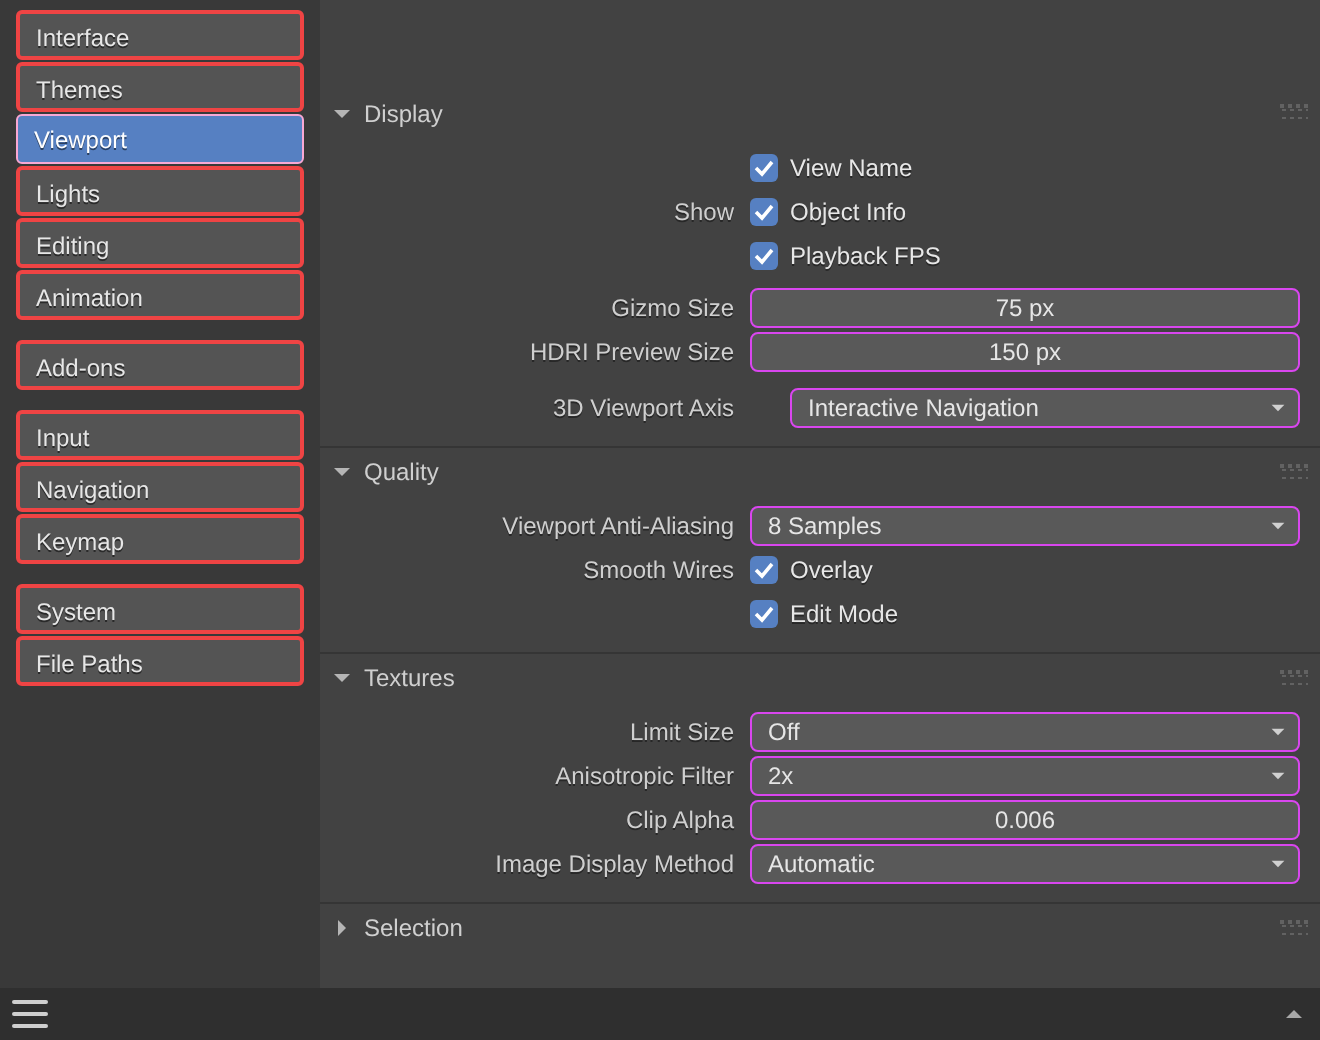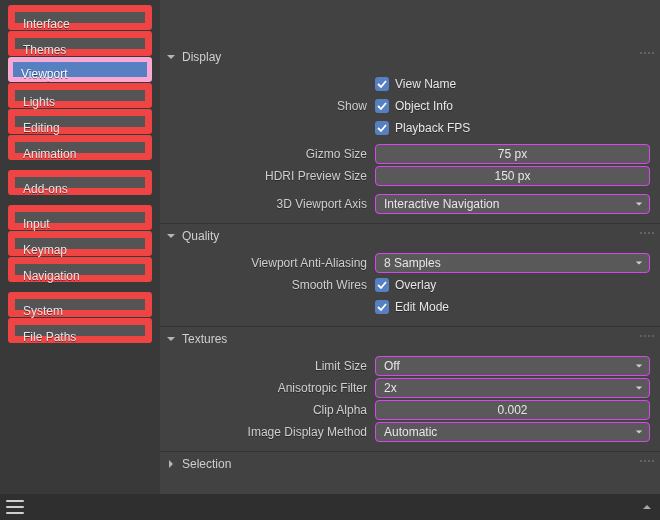--- a/index.html
+++ b/index.html
@@ -2,22 +2,22 @@
 <html><head>
 <meta charset="utf-8">
 <style>
   * { box-sizing: border-box; margin: 0; padding: 0; font-family: -apple-system, "Segoe UI", Arial, sans-serif; }
   html, body { width: 660px; height: 520px; background: #393939; color: #e0e0e0; font-size: 12px; overflow: hidden; }
   .app { display: flex; width: 100%; height: 100%; }
 
   
   .sidebar { width: 160px; padding: 5px 8px 5px 8px; background: #393939; display: flex; flex-direction: column; gap: 10px; }
   .nav-group { display: flex; flex-direction: column; gap: 1px; }
-  .nav-item { height: 25px; line-height: 25px; padding: 0 8px; background: #545454; border-radius: 3px; color: #e7e7e7; text-shadow: 0 1px 0 rgba(0,0,0,.5); cursor: pointer; border: 7px solid #ef4444; }
-  .nav-item.active { background: #5680c2; color: #fff; border: 5px solid #f9a8d4; }
+  .nav-item { height: 25px; line-height: 25px; padding: 0 8px; background: #545454; border-radius: 3px; color: #e7e7e7; text-shadow: 0 1px 0 rgba(0,0,0,.5); cursor: pointer; border: 2px solid #ef4444; }
+  .nav-item.active { background: #5680c2; color: #fff; border: 1px solid #f9a8d4; }
 
   
   .main { flex: 1; display: flex; flex-direction: column; background: #424242; position: relative; }
   .panel-header { height: 25px; display: flex; align-items: center; padding: 0 6px; background: #424242; border-top: 1px solid #353535; cursor: pointer; position: relative; }
   .panel-header:first-child { border-top: none; }
   .panel-title { color: #cfcfcf; font-size: 12px; margin-left: 2px; }
   .disclosure { width: 10px; height: 10px; margin-right: 4px; display: inline-flex; align-items: center; justify-content: center; }
   .disclosure svg { fill: #b5b5b5; }
   .grip { position: absolute; right: 6px; top: 8px; width: 14px; height: 8px; opacity: .45; }
   .grip::before { content: ""; display: block; width: 14px; height: 2px; background: repeating-linear-gradient(90deg,#8a8a8a 0 2px,transparent 2px 4px); box-shadow: 0 3px 0 0 #8a8a8a00; }
@@ -60,22 +60,22 @@
       <div class="nav-item active"><span>Viewport</span></div>
       <div class="nav-item"><span>Lights</span></div>
       <div class="nav-item"><span>Editing</span></div>
       <div class="nav-item"><span>Animation</span></div>
     </div>
     <div class="nav-group">
       <div class="nav-item"><span>Add-ons</span></div>
     </div>
     <div class="nav-group">
       <div class="nav-item"><span>Input</span></div>
+      <div class="nav-item"><span>Navigation</span></div>
       <div class="nav-item"><span>Keymap</span></div>
-      <div class="nav-item"><span>Navigation</span></div>
     </div>
     <div class="nav-group">
       <div class="nav-item"><span>System</span></div>
       <div class="nav-item"><span>File Paths</span></div>
     </div>
   </aside>
 
   <main class="main">
     <div class="main-scroll">
 
@@ -134,21 +134,21 @@
           </div>
         </div>
         <div class="row">
           <div class="row-label">HDRI Preview Size</div>
           <div class="row-ctrl">
             <div class="num-field">
                 <span>150 px</span>
               </div>
           </div>
         </div>
-        <div class="row" style="margin-top:6px;">
+        <div class="row" style="margin-top:6px;gap:20px;">
           <div class="row-label">3D Viewport Axis</div>
           <div class="row-ctrl">
             <div class="select">
               <span>Interactive Navigation</span>
               <span class="caret"><svg viewBox="0 0 10 10">
                     <path d="M1 3 L5 7 L9 3 Z"></path>
                   </svg></span>
             </div>
           </div>
         </div>
@@ -234,21 +234,21 @@
               <span class="caret"><svg viewBox="0 0 10 10">
                     <path d="M1 3 L5 7 L9 3 Z"></path>
                   </svg></span>
             </div>
           </div>
         </div>
         <div class="row">
           <div class="row-label">Clip Alpha</div>
           <div class="row-ctrl">
             <div class="num-field">
-                <span>0.002</span>
+                <span>0.006</span>
               </div>
           </div>
         </div>
         <div class="row">
           <div class="row-label">Image Display Method</div>
           <div class="row-ctrl">
             <div class="select">
               <span>Automatic</span>
               <span class="caret"><svg viewBox="0 0 10 10">
                     <path d="M1 3 L5 7 L9 3 Z"></path>

